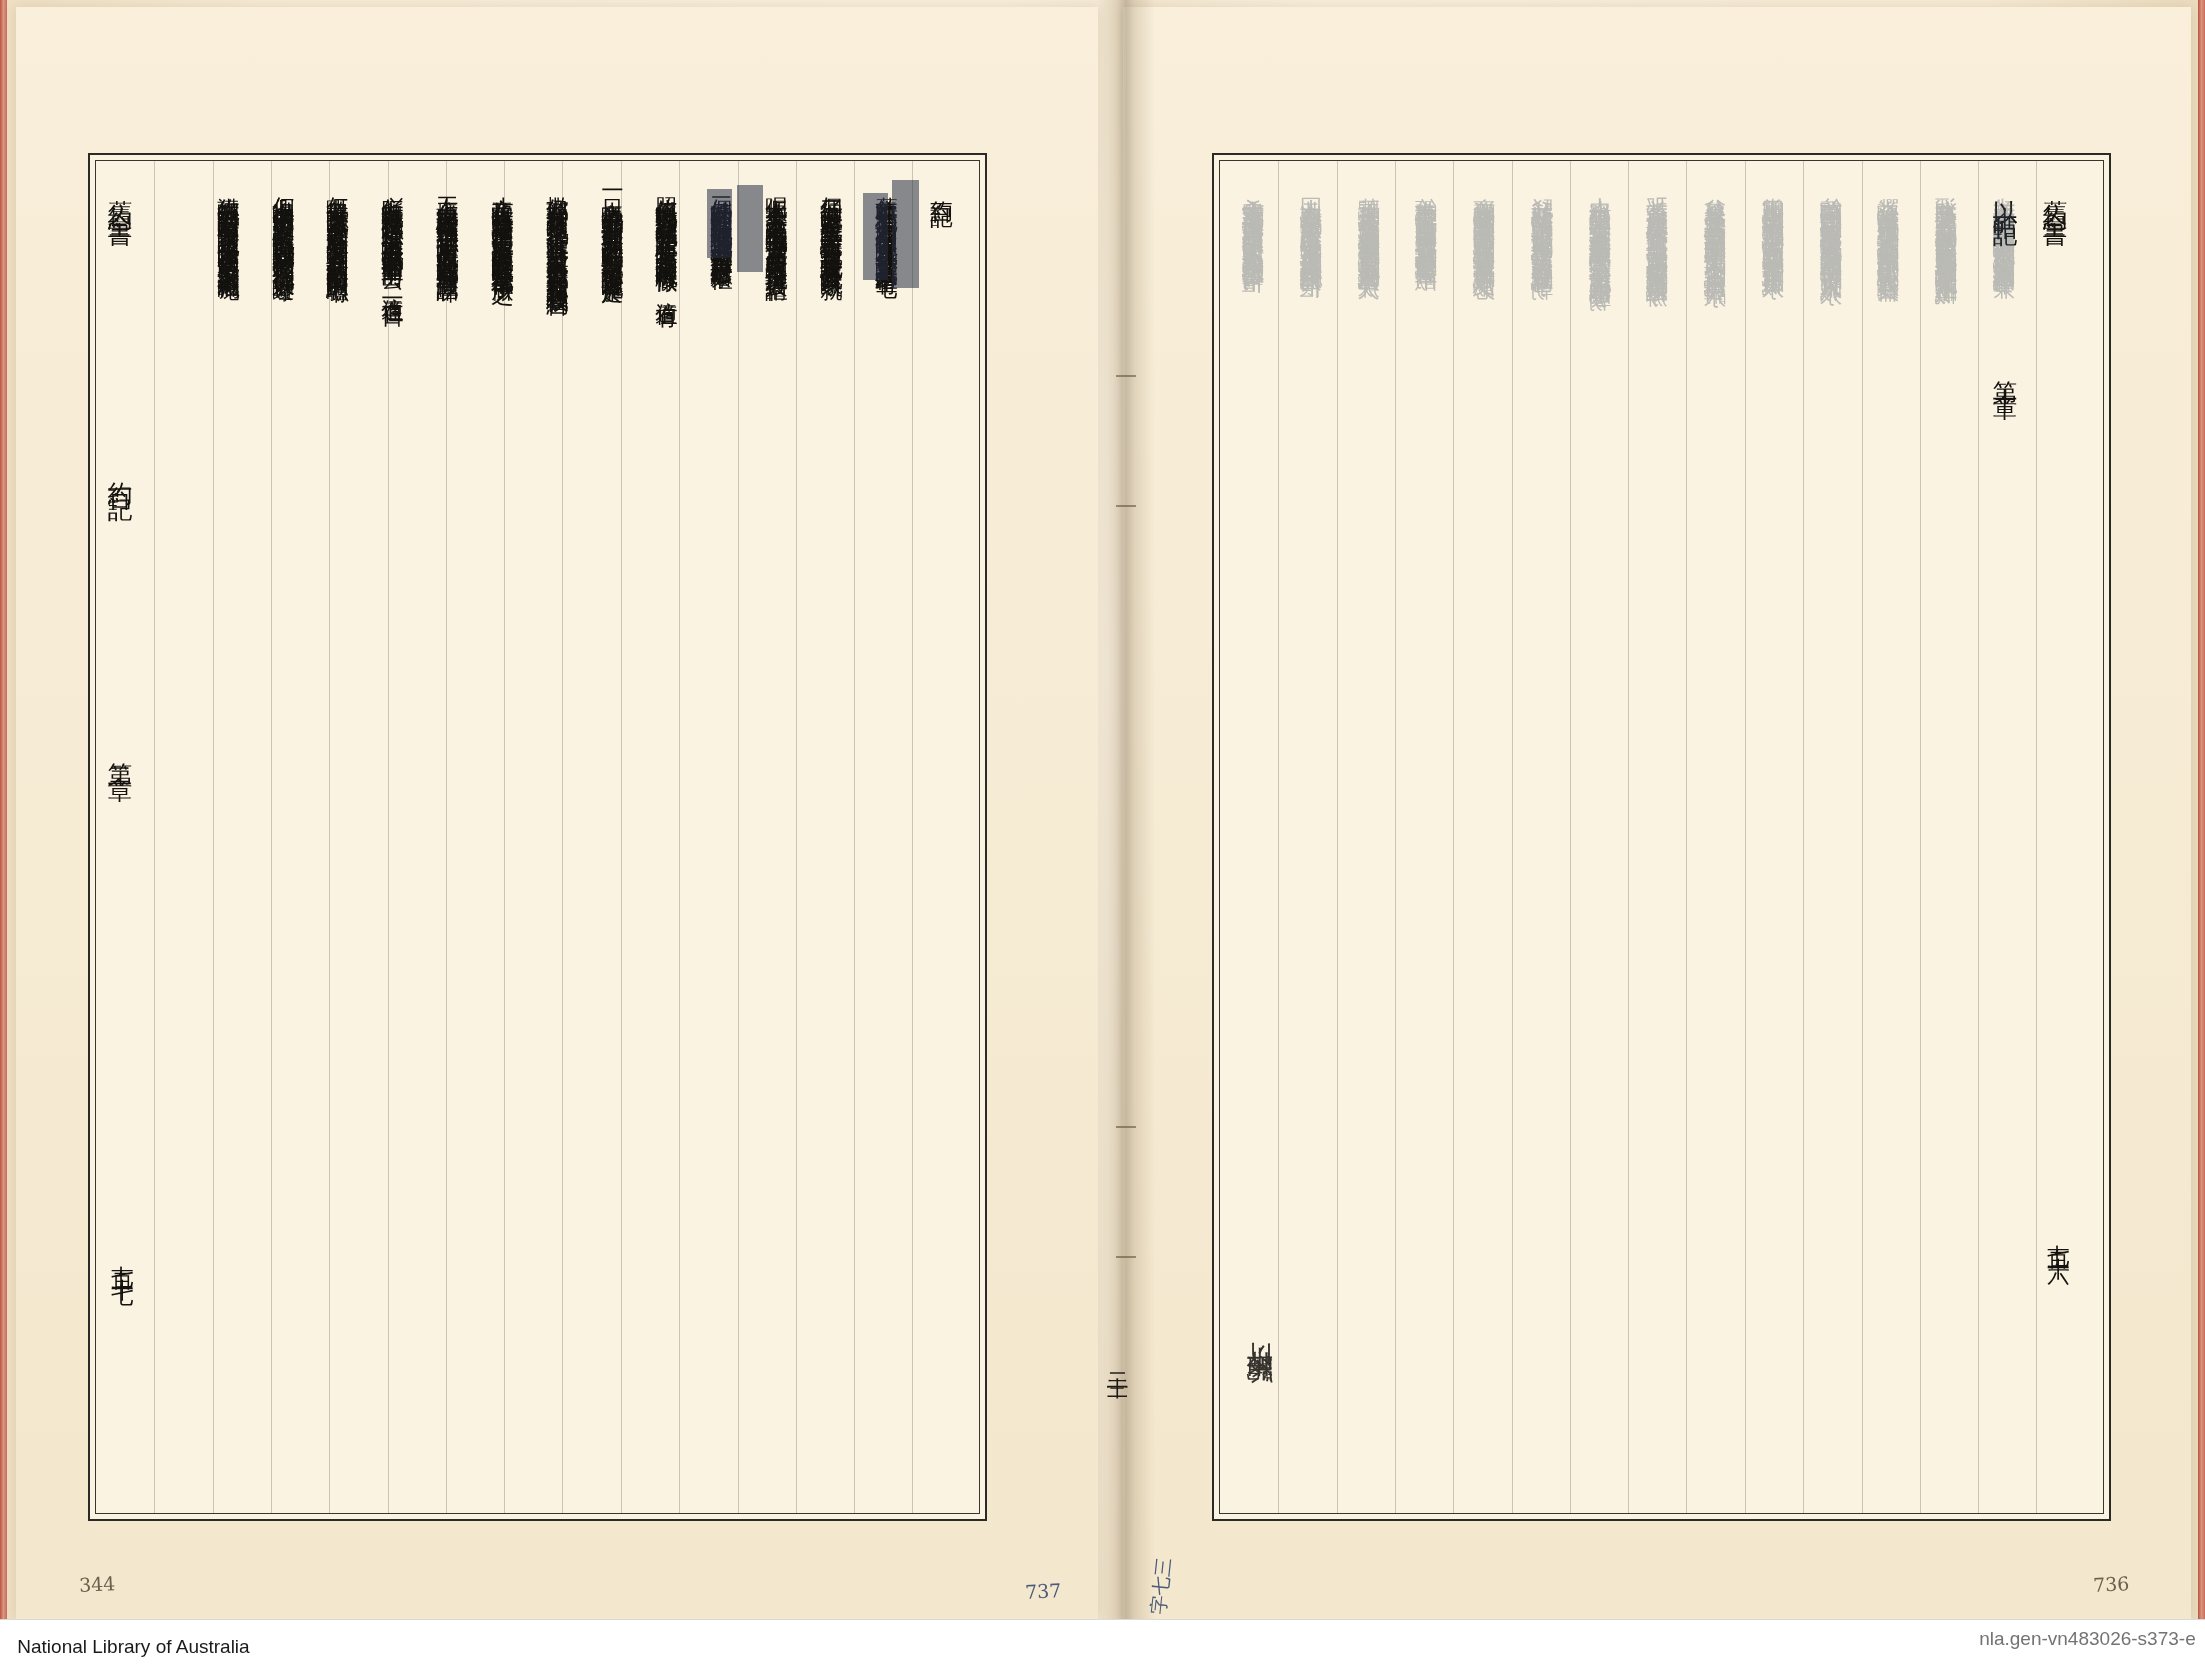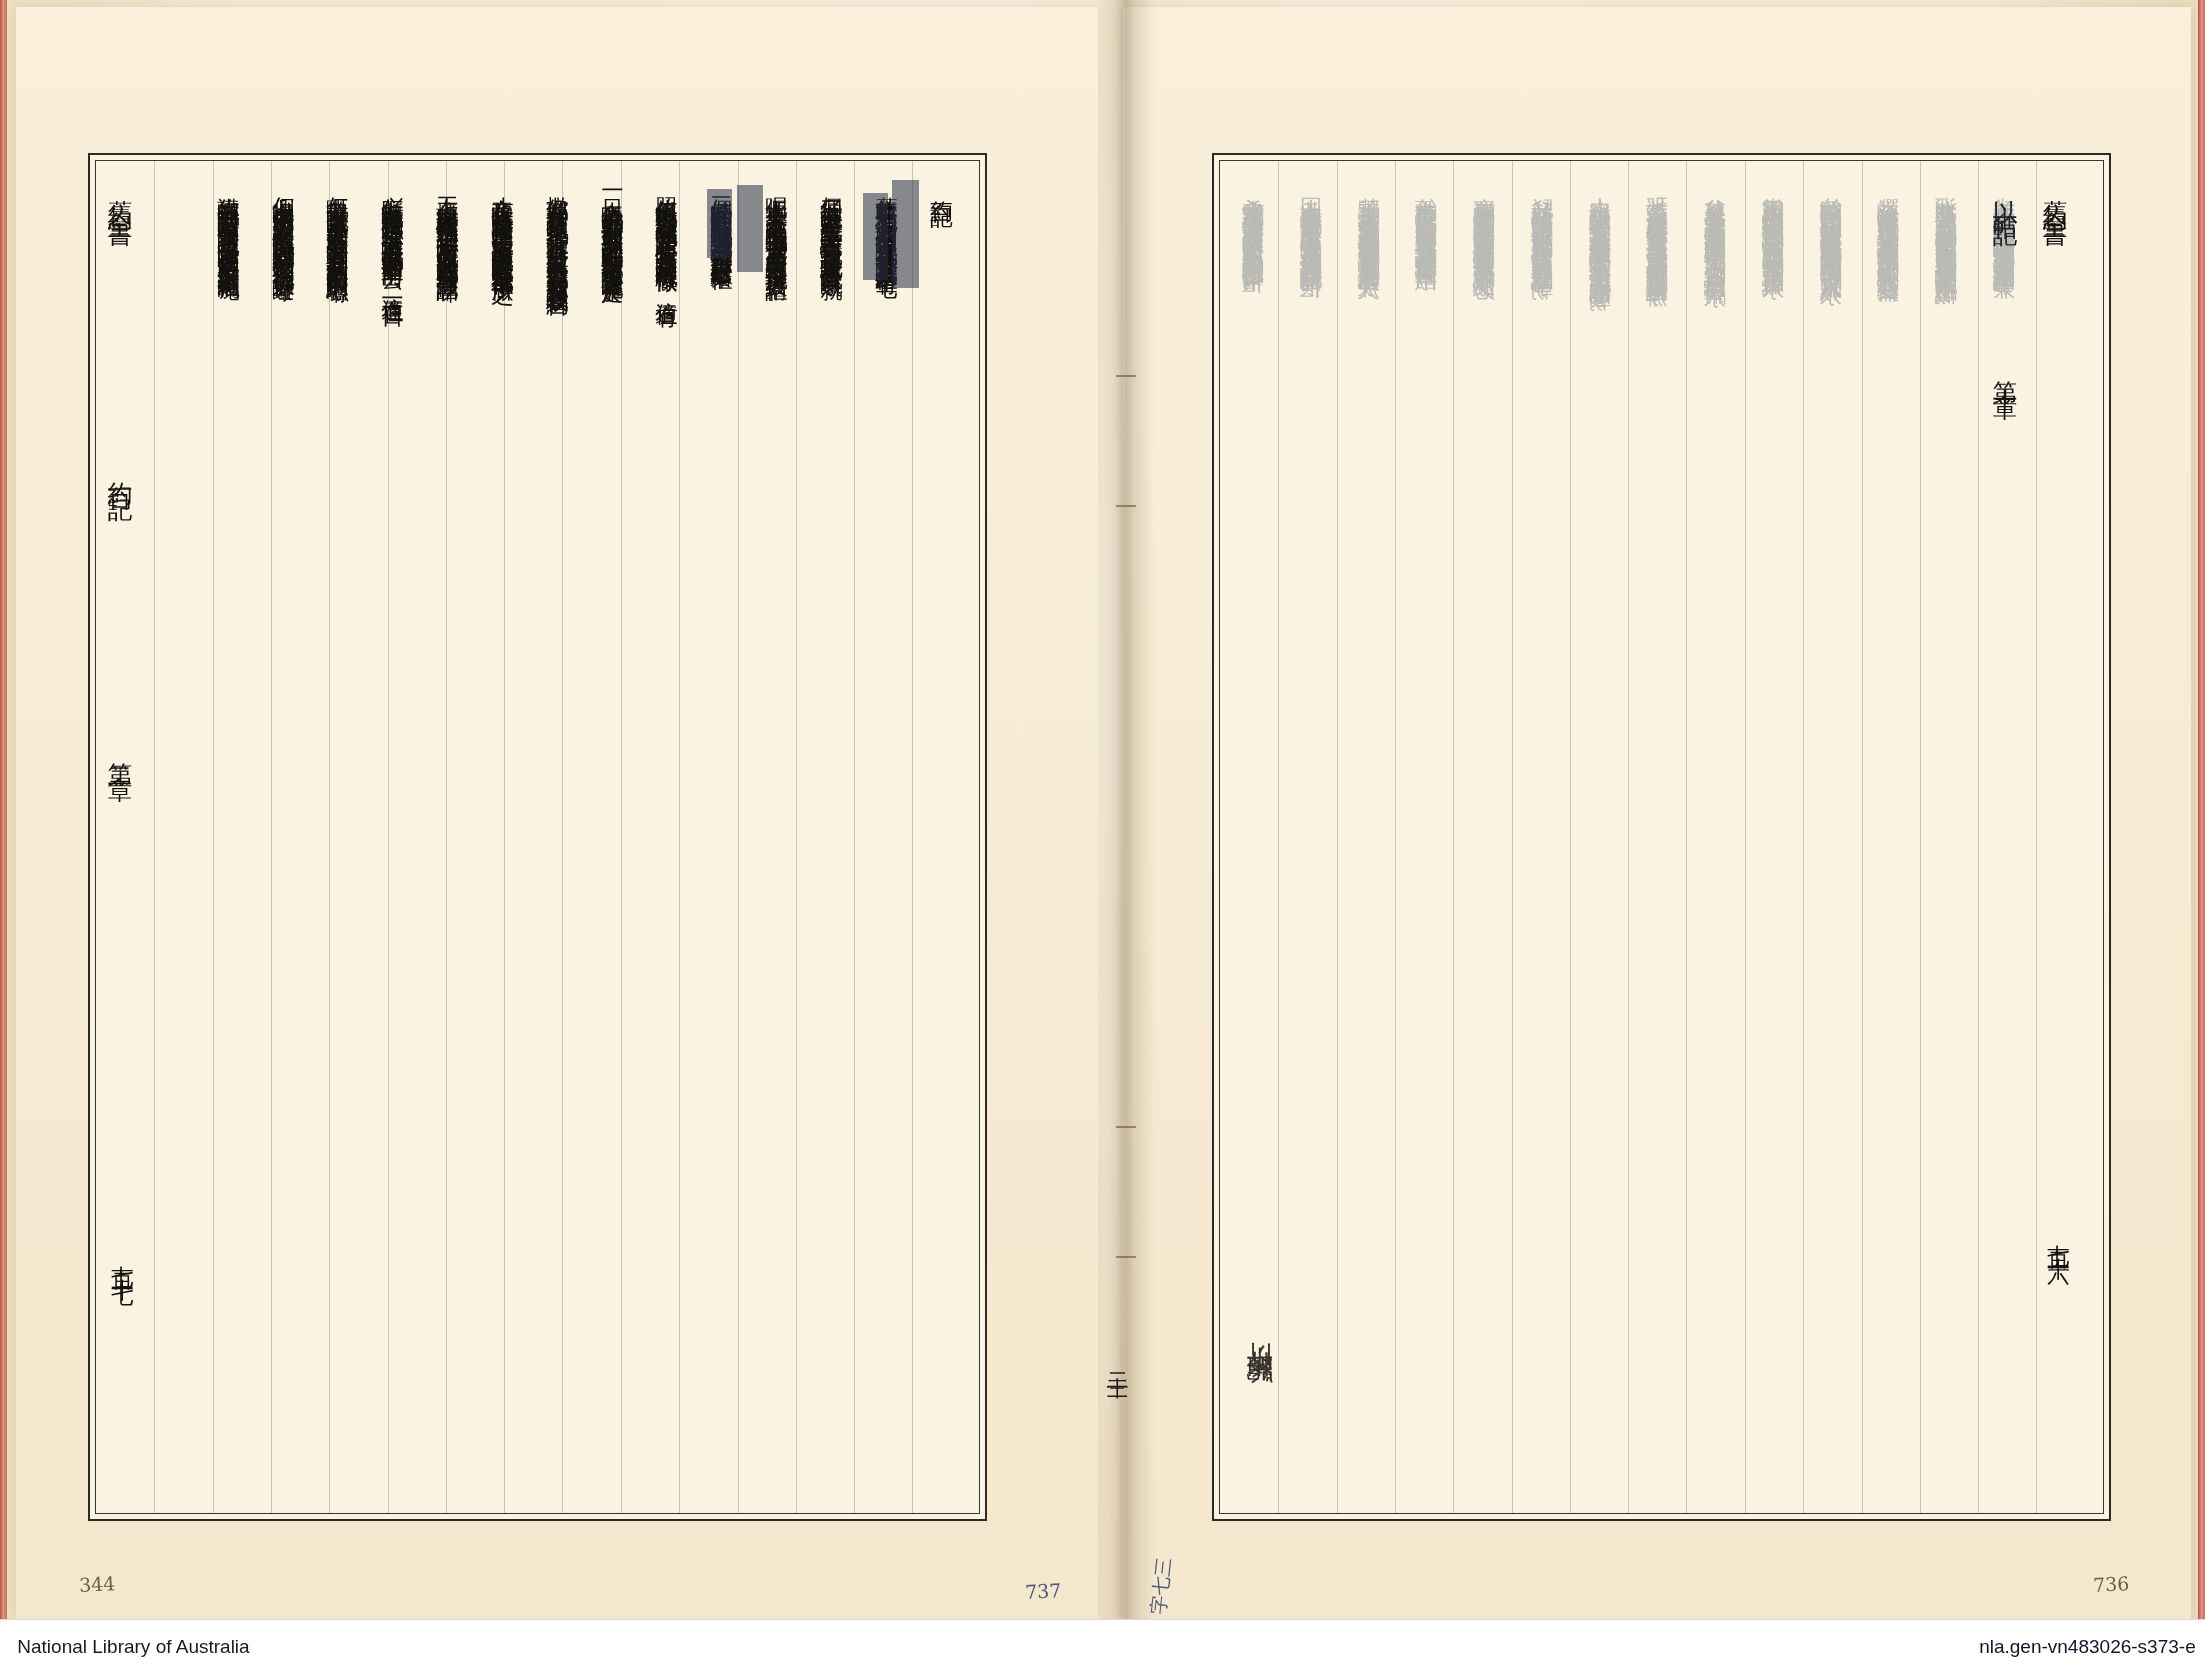--- a/index.html
+++ b/index.html
@@ -207,23 +207,23 @@
     position: absolute;
     left: 17.3px;
     top: 16px;
     font-size: 19px;
     color: #1a1a1a;
     font-family: "Liberation Sans", sans-serif;
   }
   #credit-right {
     position: absolute;
     right: 17.3px;
-    top: 16px;
+    top: 8px;
     font-size: 19px;
-    color: #0f172a;
+    color: #737373;
     font-family: "Liberation Sans", sans-serif;
     text-align: center;
   }
 </style>
 </head>
 <body>
 
 <div id="scan">
   <div id="paper-tone"></div>
   <div class="edge left"></div>

